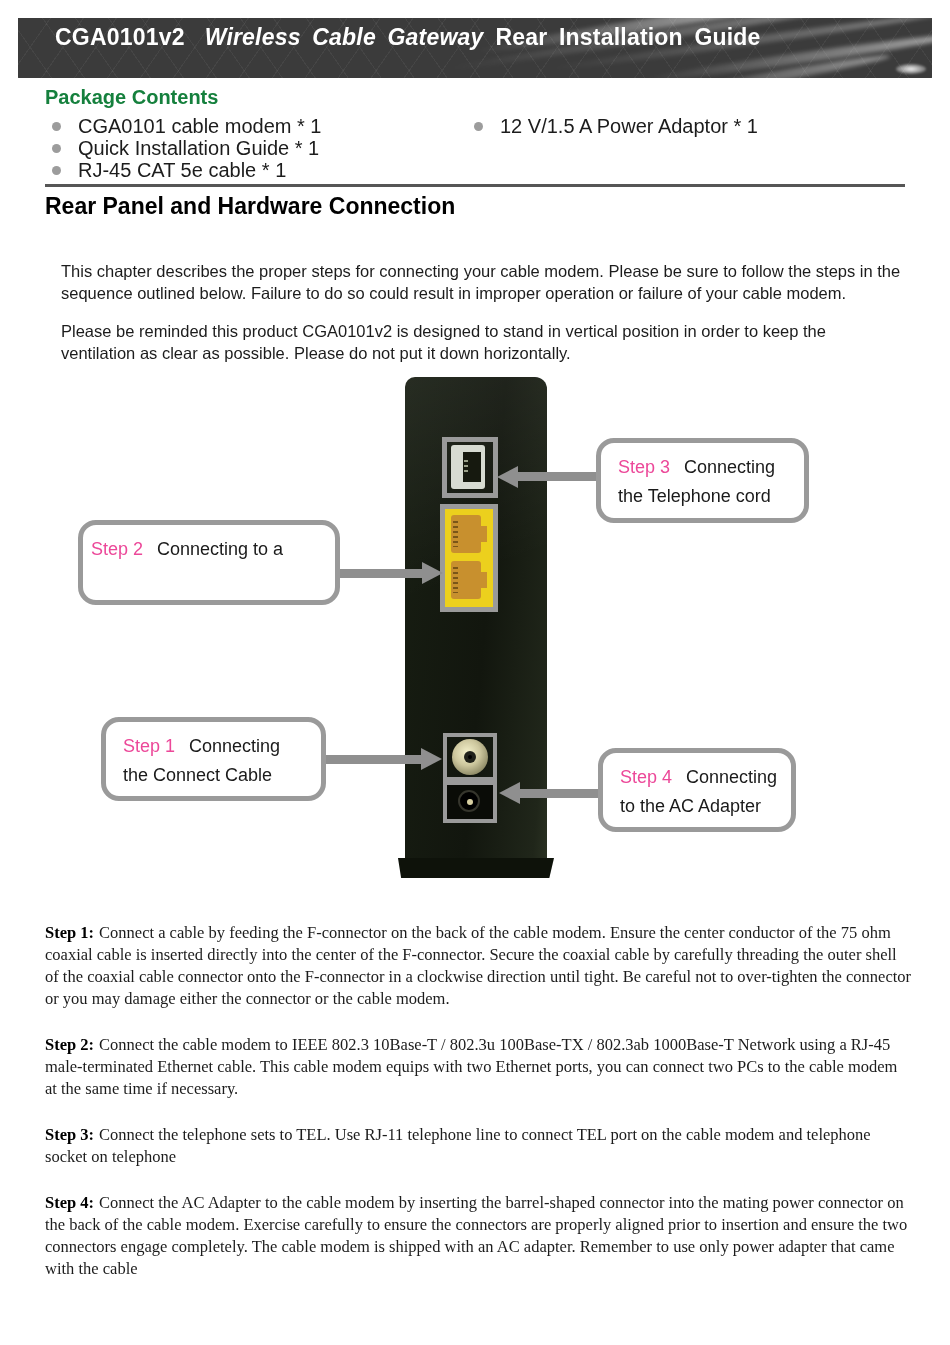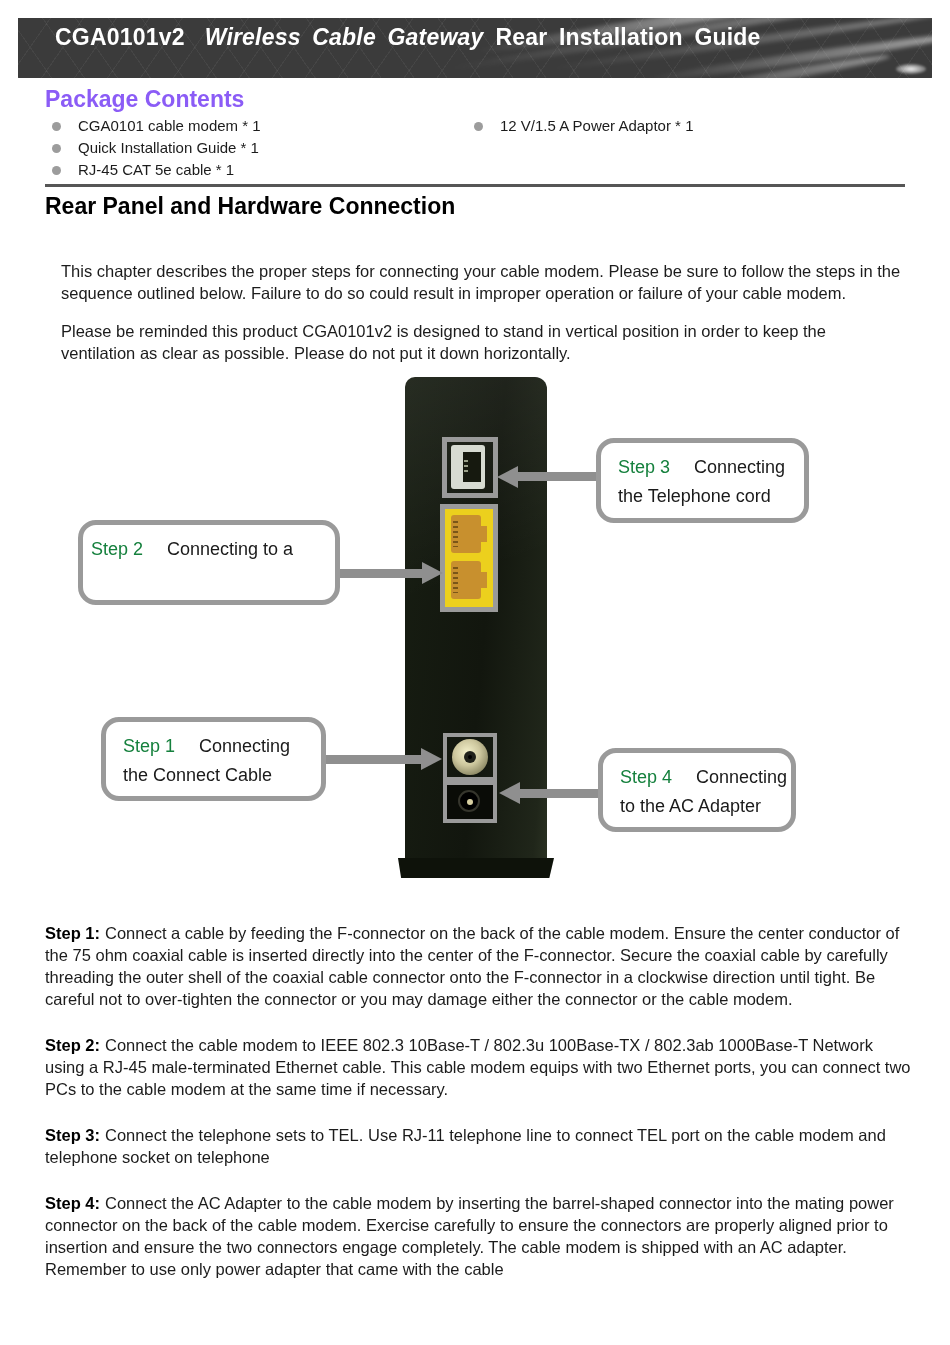--- a/index.html
+++ b/index.html
@@ -32,23 +32,23 @@
   .s6{bottom:4px;right:6px;width:30px;height:10px;filter:blur(1px);
       background:radial-gradient(ellipse at center,#ffffff,rgba(255,255,255,0));opacity:.95;}
   .banner-title{
     position:absolute;left:37px;top:0;height:100%;display:flex;align-items:flex-start;
     margin:0;font-size:23px;font-weight:bold;color:#ffffff;letter-spacing:.2px;word-spacing:5px;
     padding-top:6px;
   }
   .banner-title .model{margin-right:20px;}
   .banner-title .prod{font-style:italic;margin-right:12px;}
   
-  .pkg-heading{position:absolute;left:45px;top:86px;margin:0;font-size:23px;font-weight:bold;color:#8b5cf6;}
+  .pkg-heading{position:absolute;left:45px;top:86px;margin:0;font-size:20px;font-weight:bold;color:#15803d;}
   .pkg-cols{position:absolute;left:45px;top:115px;width:860px;display:flex;}
-  ul.pkg-list{list-style:none;margin:0;padding:0;font-size:15px;line-height:22px;}
+  ul.pkg-list{list-style:none;margin:0;padding:0;font-size:20px;line-height:22px;}
   ul.pkg-list.left{width:422px;}
   ul.pkg-list li{position:relative;padding-left:33px;}
   ul.pkg-list li .bullet{
     position:absolute;left:7px;top:7px;width:9px;height:9px;border-radius:50%;background:#9c9c9c;
   }
   .rule{position:absolute;left:45px;top:184px;width:860px;height:3px;background:#565656;}
   
   .rear-heading{position:absolute;left:45px;top:193px;margin:0;font-size:23px;font-weight:bold;color:#000;}
   .intro{position:absolute;left:45px;top:244px;width:872px;font-size:16.5px;line-height:22px;}
   .intro p{margin:16px;}
@@ -98,40 +98,40 @@
   
   .power-fill{position:absolute;inset:0;background:#0a0c07;}
   .power-ring{position:absolute;left:11px;top:5px;width:22px;height:22px;border-radius:50%;
     background:#000;border:2px solid #35352c;box-sizing:border-box;}
   .power-pin{position:absolute;left:7px;top:7px;width:6px;height:6px;border-radius:50%;background:#d8d0a2;}
   
   .callout{
     position:absolute;background:#ffffff;border:5px solid #9a9a9a;border-radius:18px;
     box-sizing:border-box;padding:10px 0 0 17px;font-size:18px;line-height:29px;color:#1a1a1a;
   }
-  .callout .prefix{color:#15803d;margin-right:24px;}
+  .callout .prefix{color:#ec4899;margin-right:14px;}
   .co-step3{left:596px;top:68px;width:213px;height:85px;}
   .co-step2{left:78px;top:150px;width:262px;height:85px;padding-left:8px;}
   .co-step1{left:101px;top:347px;width:225px;height:84px;}
   .co-step4{left:598px;top:378px;width:198px;height:84px;}
   
   .shaft{position:absolute;height:9px;background:#8f8f8f;}
   .head{position:absolute;width:0;height:0;border-top:11px solid transparent;border-bottom:11px solid transparent;}
   .head.left{border-right:21px solid #8f8f8f;}
   .head.right{border-left:21px solid #8f8f8f;}
   .a3-shaft{left:518px;top:102px;width:80px;}
   .a3-head{left:497px;top:96px;}
   .a2-shaft{left:336px;top:199px;width:86px;}
   .a2-head{left:422px;top:192px;}
   .a1-shaft{left:322px;top:385px;width:99px;}
   .a1-head{left:421px;top:378px;}
   .a4-shaft{left:520px;top:419px;width:81px;}
   .a4-head{left:499px;top:412px;}
   
-  .steps{position:absolute;left:45px;top:922px;width:868px;font-size:16.5px;line-height:22px;}
+  .steps{position:absolute;left:45px;top:922px;width:868px;font-size:16.5px;line-height:22px;font-family:Liberation Serif, serif;}
   .steps p{margin:0 0 24px 0;}
   .steps .step-label{font-weight:bold;color:#000;margin-right:5px;}
 </style>
 </head>
 <body>
 
 <div class="page">
 
   <header class="banner">
     <div class="pattern"></div>

